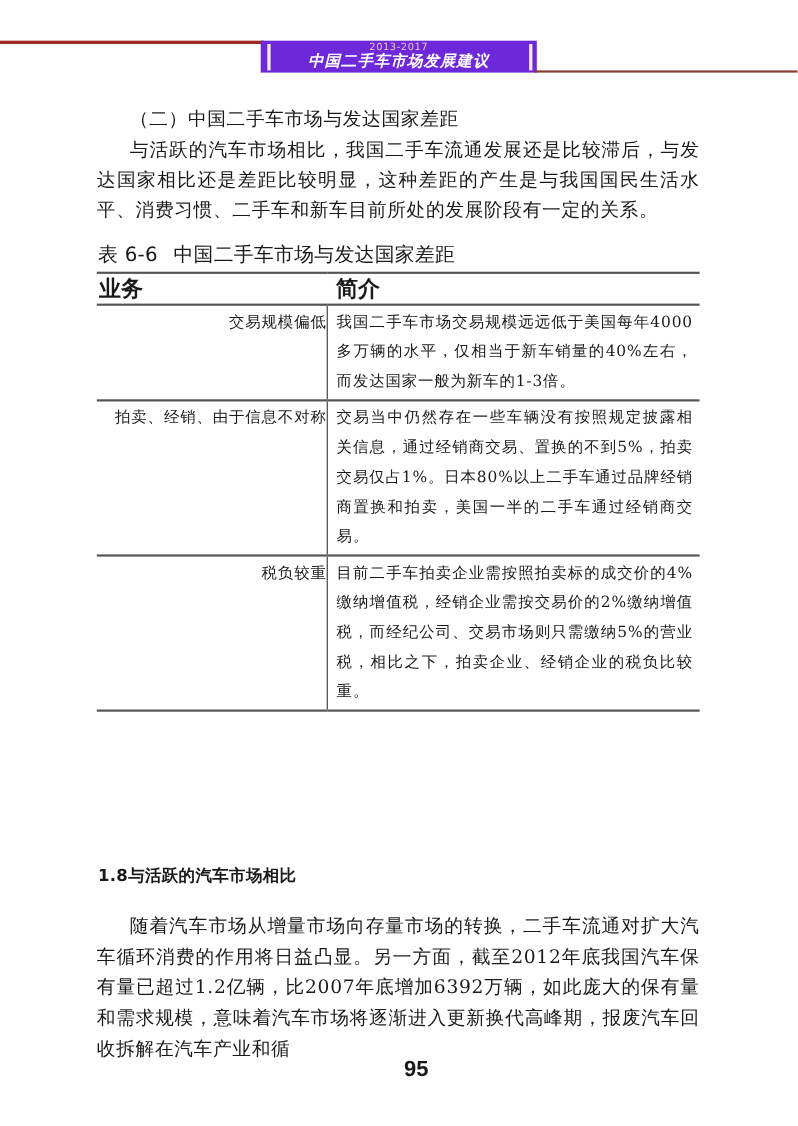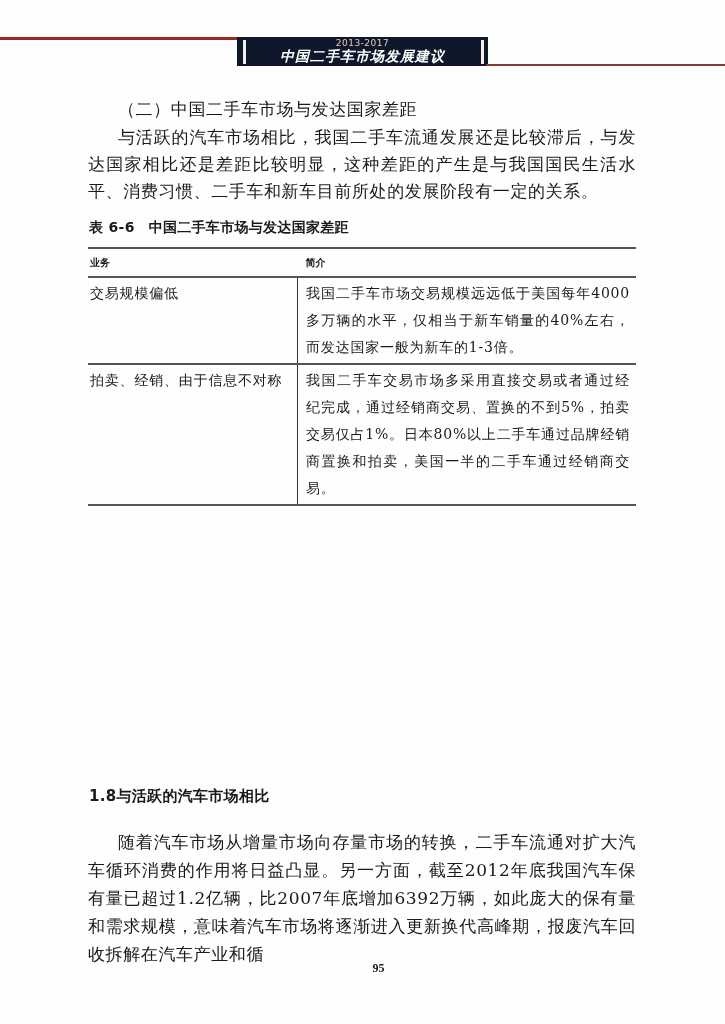--- a/index.html
+++ b/index.html
@@ -24,21 +24,21 @@
     .hdr-line-right {
       position: absolute;
       left: 486px; top: 64px;
       width: 239px; height: 2px;
       background: #8a3a30;
     }
     .hdr-banner {
       position: absolute;
       left: 237px; top: 37px;
       width: 251px; height: 29px;
-      background: #0f172a;
+      background: #6d28d9;
     }
     .hdr-banner .bar-l, .hdr-banner .bar-r {
       position: absolute;
       top: 3px;
       width: 3px; height: 24px;
       background: #f4ece6;
     }
     .hdr-banner .bar-l { left: 6px; }
     .hdr-banner .bar-r { right: 4px; }
     .hdr-years {
@@ -77,22 +77,22 @@
       text-indent: 30px;
     }
     .para1 {
       top: 124px;
       text-indent: 30px;
       text-align: justify;
     }
     .caption {
       position: absolute;
       left: 89px; top: 219px;
-      font-size: 14px;
-      font-weight: bold;
+      font-size: 18px;
+      font-weight: normal;
       font-family: "DejaVu Sans", sans-serif;
       letter-spacing: 0.3px;
     }
     .caption .num { margin-right: 14px; }
 
     table.gap {
       position: absolute;
       left: 88px; top: 247px;
       width: 548px;
       border-collapse: collapse;
@@ -102,33 +102,34 @@
       vertical-align: top;
       text-align: left;
       padding: 0;
     }
     table.gap thead th {
       border-top: 2px solid #555;
       border-bottom: 2px solid #555;
       height: 27px;
       font-family: "DejaVu Sans", sans-serif;
       font-weight: bold;
-      font-size: 10px;
+      font-size: 20px;
       line-height: 27px;
     }
     table.gap td {
       border-bottom: 2px solid #555;
       line-height: 27px;
       letter-spacing: 0.8px;
     }
     table.gap td.c1 {
       width: 207px;
       padding-left: 2px;
       padding-top: 2px;
       border-right: 1.5px solid #333;
+      text-align: right;
     }
     table.gap td.c2 {
       padding-left: 8px;
       padding-right: 6px;
       padding-top: 2px;
       padding-bottom: 2px;
       text-align: justify;
     }
     table.gap th.h2 { padding-left: 8px; }
     table.gap th.h1 { padding-left: 2px; }
@@ -145,23 +146,23 @@
     .para2 {
       top: 828px;
       text-indent: 30px;
       text-align: justify;
       line-height: 28px;
     }
     .page-num {
       position: absolute;
       left: 0; right: 0; top: 961px;
       text-align: center;
-      font-family: Liberation Serif, serif;
-      font-weight: bold;
-      font-size: 12px;
+      font-family: Liberation Sans, sans-serif;
+      font-weight: bold;
+      font-size: 20px;
       margin-left: 32px;
     }
   </style>
 </head>
 <body>
 
 <div class="hdr-line-left"></div>
 <div class="hdr-banner">
   <div class="bar-l"></div>
   <div class="hdr-years">2013-2017</div>
@@ -184,21 +185,25 @@
       <th class="h2">简介</th>
     </tr>
   </thead>
   <tbody>
     <tr>
       <td class="c1">交易规模偏低</td>
       <td class="c2">我国二手车市场交易规模远远低于美国每年4000多万辆的水平，仅相当于新车销量的40%左右，而发达国家一般为新车的1-3倍。</td>
     </tr>
     <tr>
       <td class="c1">拍卖、经销、由于信息不对称</td>
-      <td class="c2">我国二手车交易市场多采用直接交易或者通过经纪完成，通过经销商交易、置换的不到5%，拍卖交易仅占1%。日本80%以上二手车通过品牌经销商置换和拍卖，美国一半的二手车通过经销商交易。</td>
+      <td class="c2">交易当中仍然存在一些车辆没有按照规定披露相关信息，通过经销商交易、置换的不到5%，拍卖交易仅占1%。日本80%以上二手车通过品牌经销商置换和拍卖，美国一半的二手车通过经销商交易。</td>
+    </tr>
+    <tr>
+      <td class="c1">税负较重</td>
+      <td class="c2">目前二手车拍卖企业需按照拍卖标的成交价的4%缴纳增值税，经销企业需按交易价的2%缴纳增值税，而经纪公司、交易市场则只需缴纳5%的营业税，相比之下，拍卖企业、经销企业的税负比较重。</td>
     </tr>
   </tbody>
 </table>
 
 <div class="sec-title">
   <span class="num">1.8</span><span>与活跃的汽车市场相比</span>
 </div>
 
 <div class="text para2">随着汽车市场从增量市场向存量市场的转换，二手车流通对扩大汽车循环消费的作用将日益凸显。另一方面，截至2012年底我国汽车保有量已超过1.2亿辆，比2007年底增加6392万辆，如此庞大的保有量和需求规模，意味着汽车市场将逐渐进入更新换代高峰期，报废汽车回收拆解在汽车产业和循</div>
 

